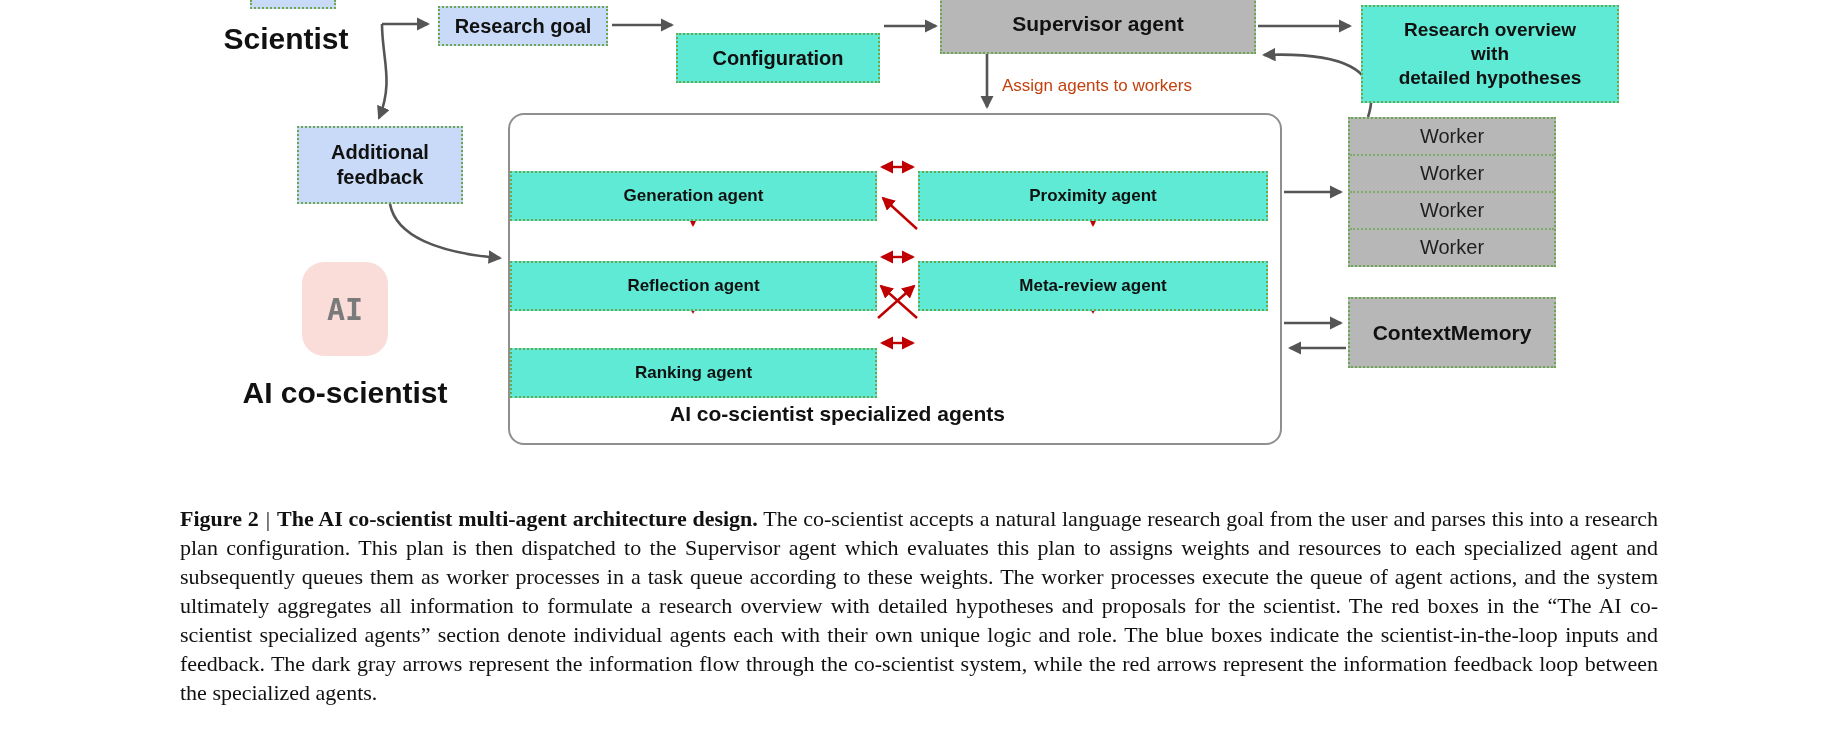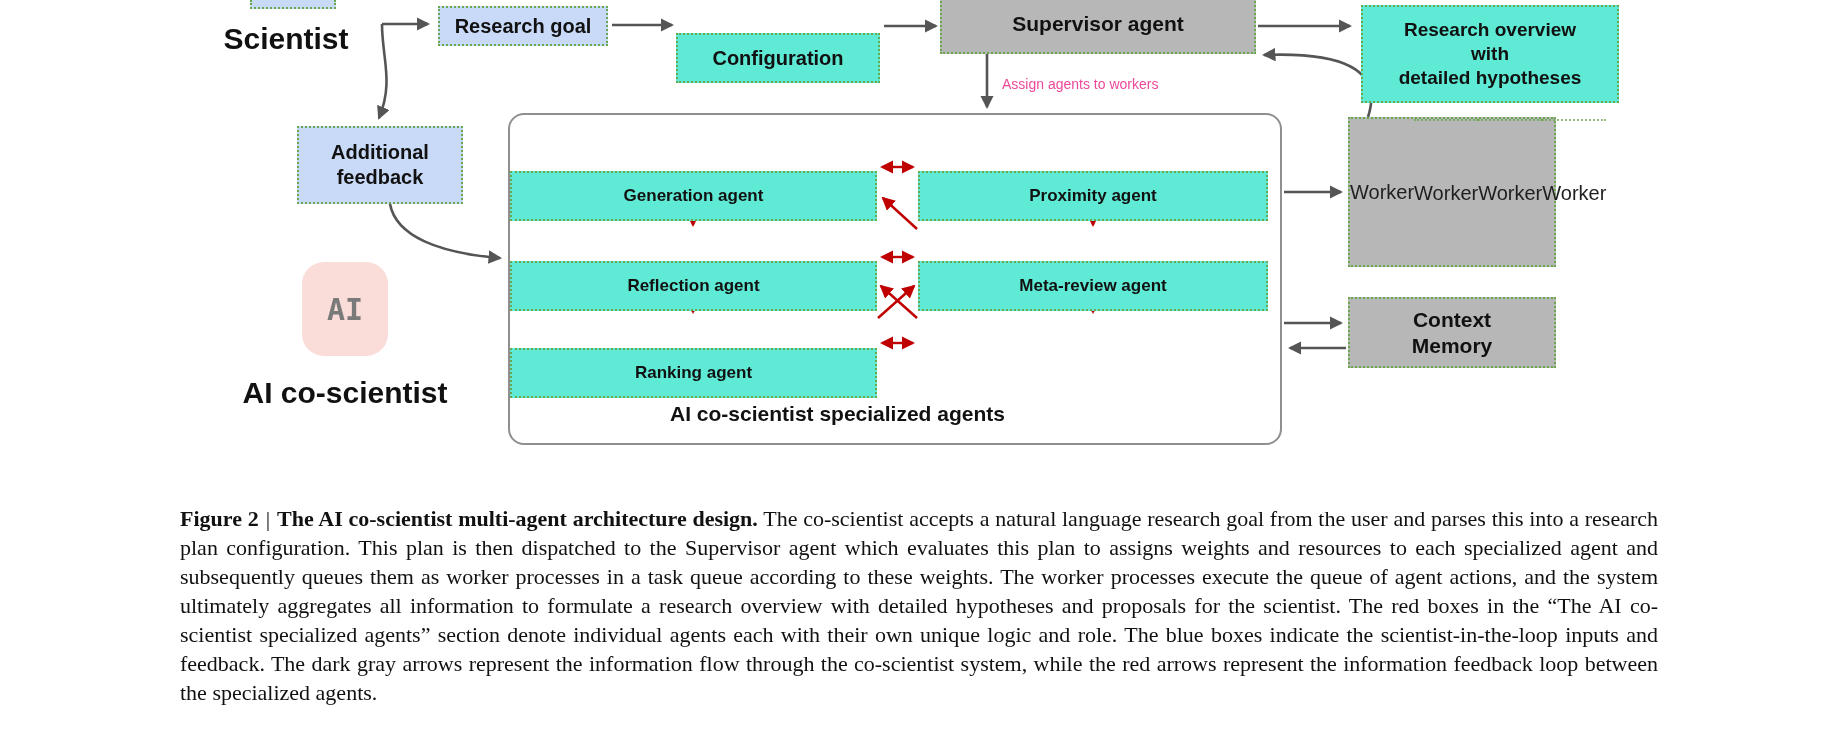--- a/index.html
+++ b/index.html
@@ -18,28 +18,28 @@
   .pink{background:#5eead4;margin-top:31px;}
   .gray{background:#b7b7b7;}
   .agents-frame{
     position:absolute;left:508px;top:113px;width:774px;height:332px;
     border:2.5px solid #8f8f8f;border-radius:16px;background:transparent;box-sizing:border-box;
   }
   .agentbox{font-size:17px;}
   .worker-stack{
     position:absolute;left:1348px;top:117px;width:208px;height:150px;
     border:2px dotted #6aa84f;background:#b7b7b7;box-sizing:border-box;
-    display:flex;flex-direction:row;
+    display:flex;flex-direction:column;
   }
   .worker-row{
     flex:1;display:flex;align-items:center;justify-content:center;
     font-size:20px;font-weight:400;color:#1f1f1f;
   }
   .worker-row + .worker-row{border-top:2px dotted rgba(106,168,79,.75);}
-  .label-plain{position:absolute;font-size:14px;font-weight:400;color:#ec4899;white-space:nowrap;}
+  .label-plain{position:absolute;font-size:17px;font-weight:400;color:#c2410c;white-space:nowrap;}
   .label-bold{position:absolute;font-weight:bold;color:#111;white-space:nowrap;}
   .ai-chip{
     position:absolute;left:302px;top:262px;width:86px;height:94px;border-radius:22px;
     background:#fadcd9;display:flex;align-items:center;justify-content:center;
     font-family:"DejaVu Sans Mono",monospace;font-weight:bold;font-size:30px;color:#7a7a7a;
   }
   svg.wires{position:absolute;left:0;top:0;pointer-events:none;}
   .caption{
     position:absolute;left:180px;top:482px;width:1478px;
     font-family:"Liberation Serif",serif;font-size:22px;line-height:29px;
@@ -126,21 +126,21 @@
 
   <div class="label-bold" style="left:508px;top:402px;width:659px;text-align:center;font-size:21px;">AI co-scientist specialized agents</div>
 
   <div class="worker-stack">
     <div class="worker-row">Worker</div>
     <div class="worker-row">Worker</div>
     <div class="worker-row">Worker</div>
     <div class="worker-row">Worker</div>
   </div>
 
-  <div class="dbox gray" style="left:1348px;top:297px;width:208px;height:71px;flex-direction:column;font-size:21px;line-height:26px;">
+  <div class="dbox gray" style="left:1348px;top:297px;width:208px;height:71px;font-size:21px;line-height:26px;">
     <span>Context</span>
     <span>Memory</span>
   </div>
 
   <p class="caption">
     <b>Figure 2</b><span class="cap-sep">|</span><b>The AI co-scientist multi-agent architecture design.</b>
     <span>The co-scientist accepts a natural language research goal from the user and parses this into a research plan configuration. This plan is then dispatched to the Supervisor agent which evaluates this plan to assigns weights and resources to each specialized agent and subsequently queues them as worker processes in a task queue according to these weights. The worker processes execute the queue of agent actions, and the system ultimately aggregates all information to formulate a research overview with detailed hypotheses and proposals for the scientist. The red boxes in the “The AI co-scientist specialized agents” section denote individual agents each with their own unique logic and role. The blue boxes indicate the scientist-in-the-loop inputs and feedback. The dark gray arrows represent the information flow through the co-scientist system, while the red arrows represent the information feedback loop between the specialized agents.</span>
   </p>
 
 </div>

